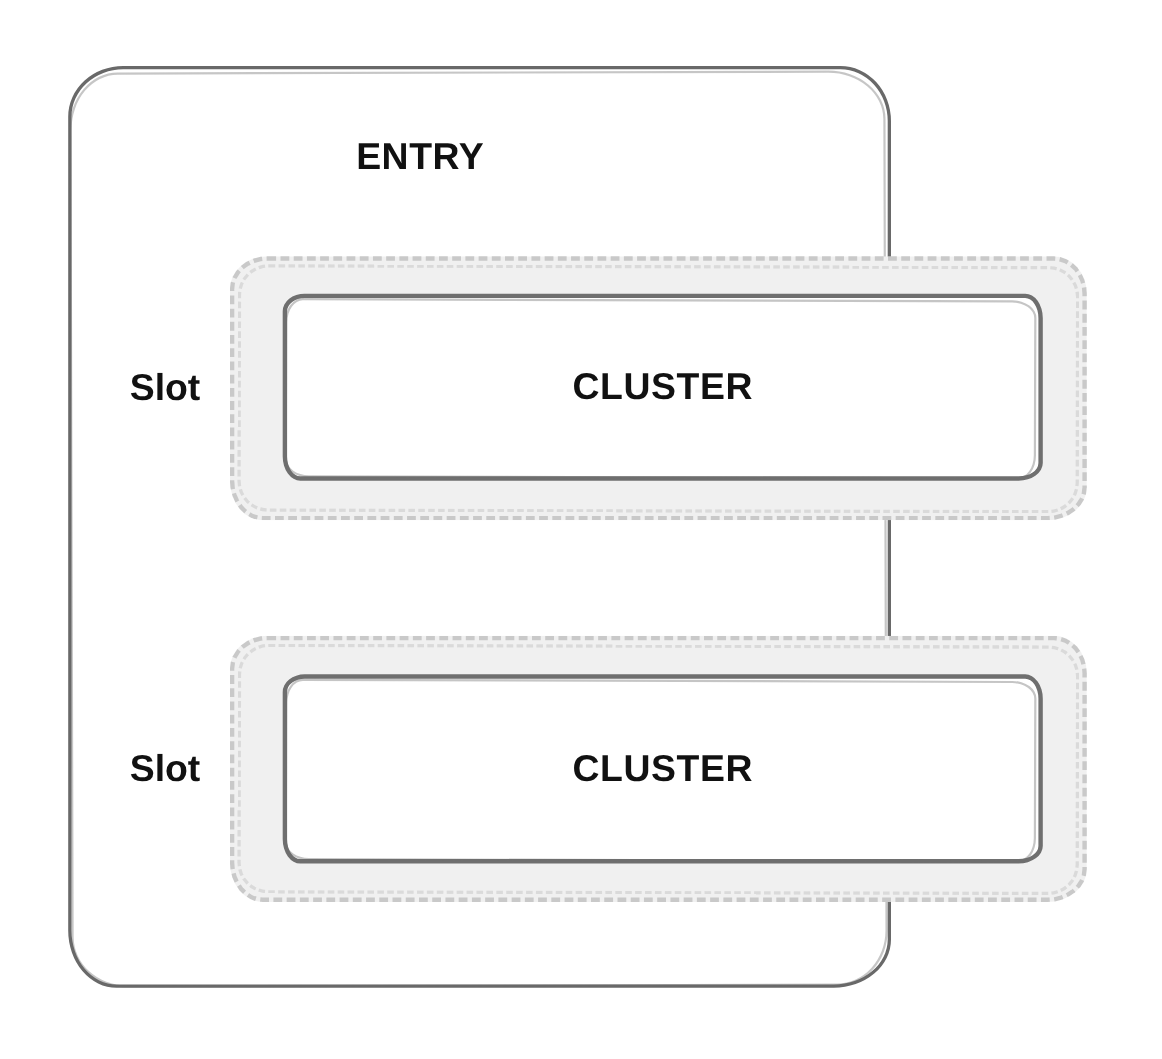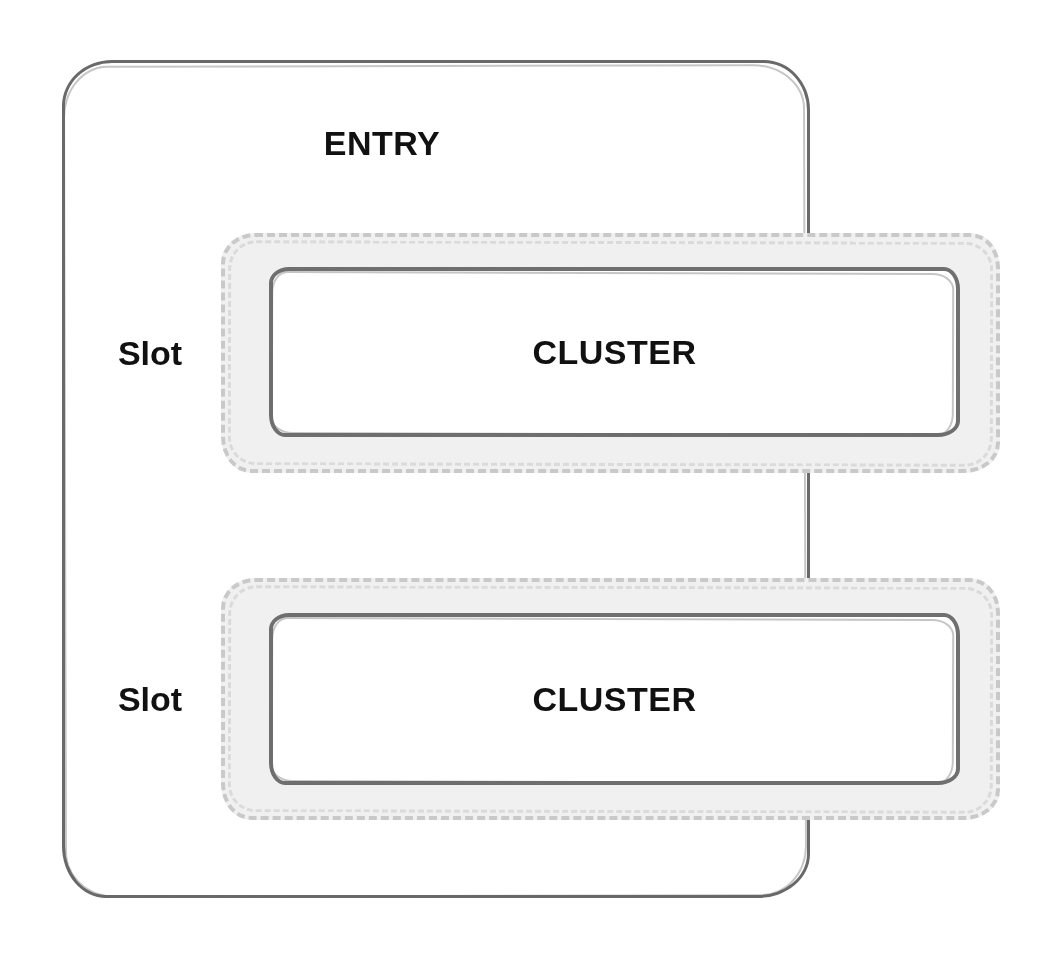--- a/index.html
+++ b/index.html
@@ -41,21 +41,21 @@
   .entry-label{
     position:absolute;left:62px;top:124px;width:640px;
     text-align:center;
     font-size:34px;font-weight:bold;color:var(--text);
     letter-spacing:0.5px;
     z-index:3;
   }
 
   
   .slot-box{
-    position:absolute;left:221px;width:779px;
+    position:absolute;left:209px;width:779px;
     background:var(--slot-fill);
     border:4px dashed var(--slot-dash);
     border-radius:34px 30px 36px 30px / 30px 34px 30px 36px;
     z-index:2;
   }
   .slot-box .sketch-dash{
     position:absolute;left:3px;top:4px;right:3px;bottom:3px;
     border:3px dashed rgba(201,201,201,0.55);
     border-radius:28px;
     transform:rotate(0.12deg);

